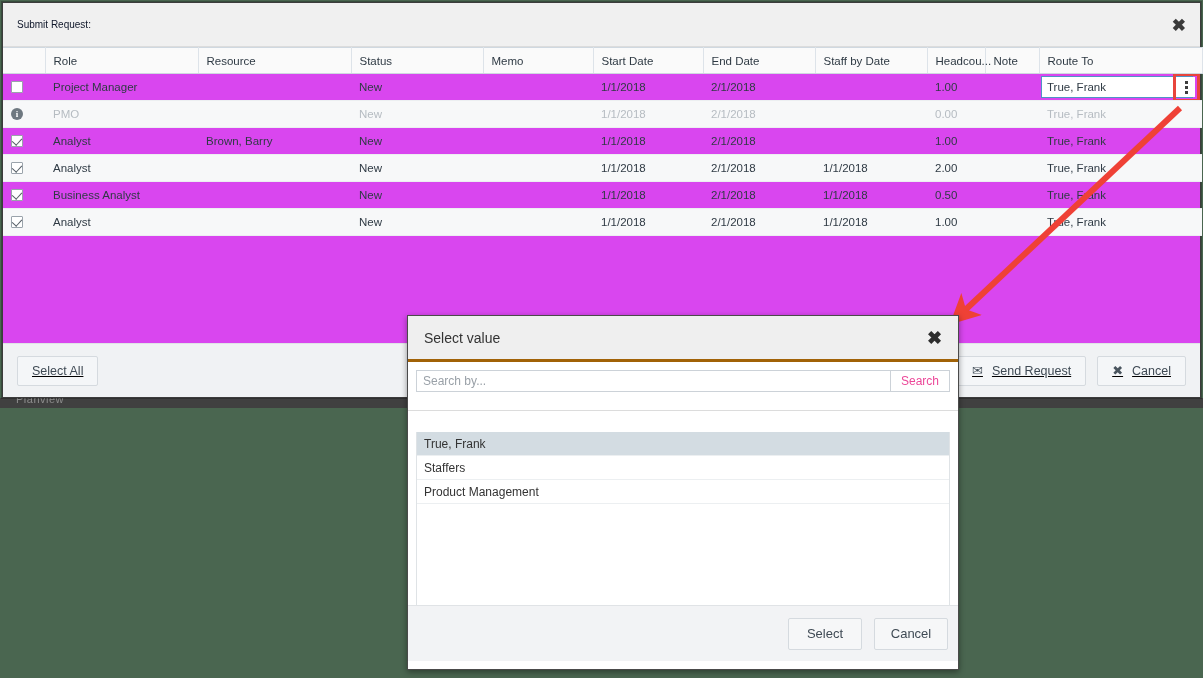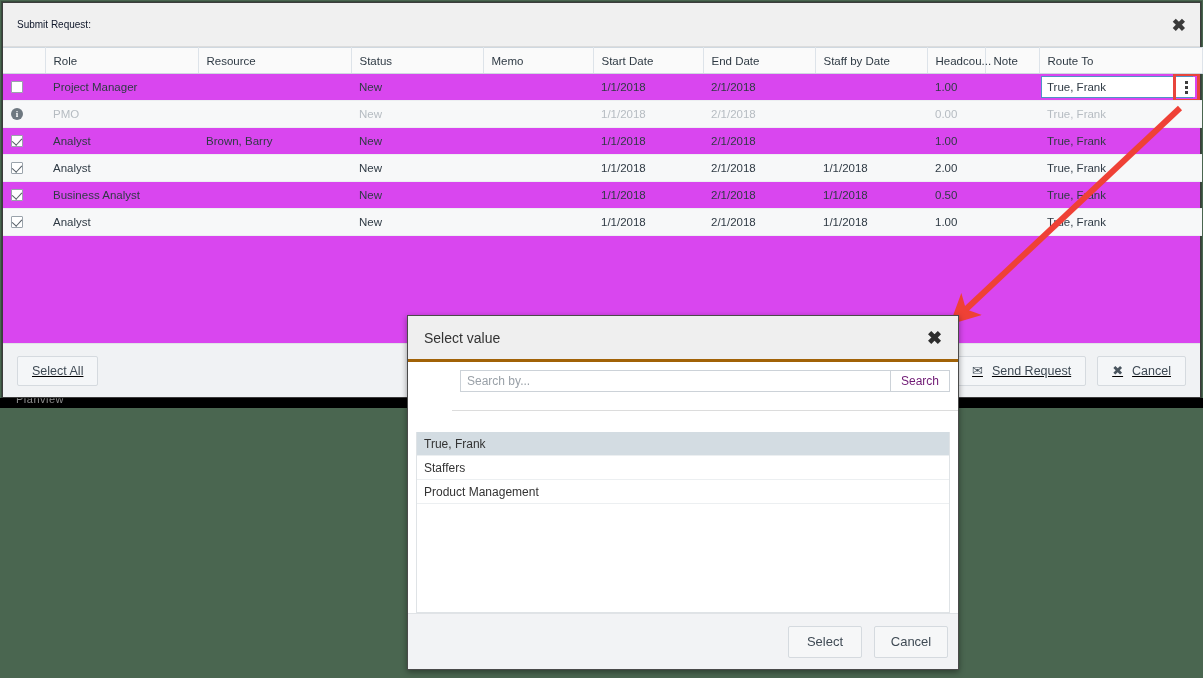--- a/index.html
+++ b/index.html
@@ -197,41 +197,40 @@
   .modal-close {
     position: absolute; right: 16px; top: 50%;
     transform: translateY(-50%);
     font-size: 18px; font-weight: bold; color: #2e2e2e;
     cursor: pointer; line-height: 1;
   }
   .search-zone {
     border-bottom: 1px solid #dcdcdc;
     padding: 8px 8px 18px 8px;
     background: #fff;
-    margin-left: 44px;
   }
   .search-row { display: flex; }
   .search-input {
     flex: 1;
     height: 22px;
     border: 1px solid #ccd2d8;
     font-size: 12px;
     padding: 0 6px;
     color: #333;
     font-family: "Liberation Sans", sans-serif;
     outline: none;
   }
   .search-input::placeholder { color: #9aa1a8; }
   .search-btn {
     height: 22px;
     border: 1px solid #ccd2d8;
     border-left: none;
     background: #fff;
     font-size: 12px;
-    color: #701a75;
+    color: #ec4899;
     padding: 0 10px;
     cursor: pointer;
     font-family: "Liberation Sans", sans-serif;
   }
   .list-zone {
     position: absolute;
     left: 8px; right: 8px;
     top: 116px; bottom: 56px;
     border: 1px solid #dfe3e6;
     border-top: none;
@@ -243,21 +242,21 @@
     line-height: 24px;
     font-size: 12px;
     color: #333;
     padding-left: 7px;
     border-bottom: 1px solid #eceff1;
     cursor: pointer;
   }
   .list-item.selected { background: #d3dce2; }
   .modal-footer {
     position: absolute;
-    left: 0; right: 0; bottom: 0;
+    left: 0; right: 0; bottom: 8px;
     height: 56px;
     background: #f2f3f5;
     border-top: 1px solid #e0e3e6;
     display: flex; align-items: center;
     justify-content: flex-end;
     gap: 12px;
     padding: 0 10px;
   }
   .mbtn {
     background: #f6f7f8;
@@ -269,21 +268,21 @@
     width: 74px;
     cursor: pointer;
     font-family: "Liberation Sans", sans-serif;
   }
 
   
   .brandbar {
     position: absolute;
     left: 0; top: 398px;
     width: 1203px; height: 10px;
-    background: #000000;
+    background: #404040;
     overflow: hidden;
   }
   .brandbar span {
     display: block;
     color: #8d8d8d;
     font-size: 11px;
     line-height: 8px;
     padding-left: 16px;
     margin-top: -3px;
     letter-spacing: .5px;

